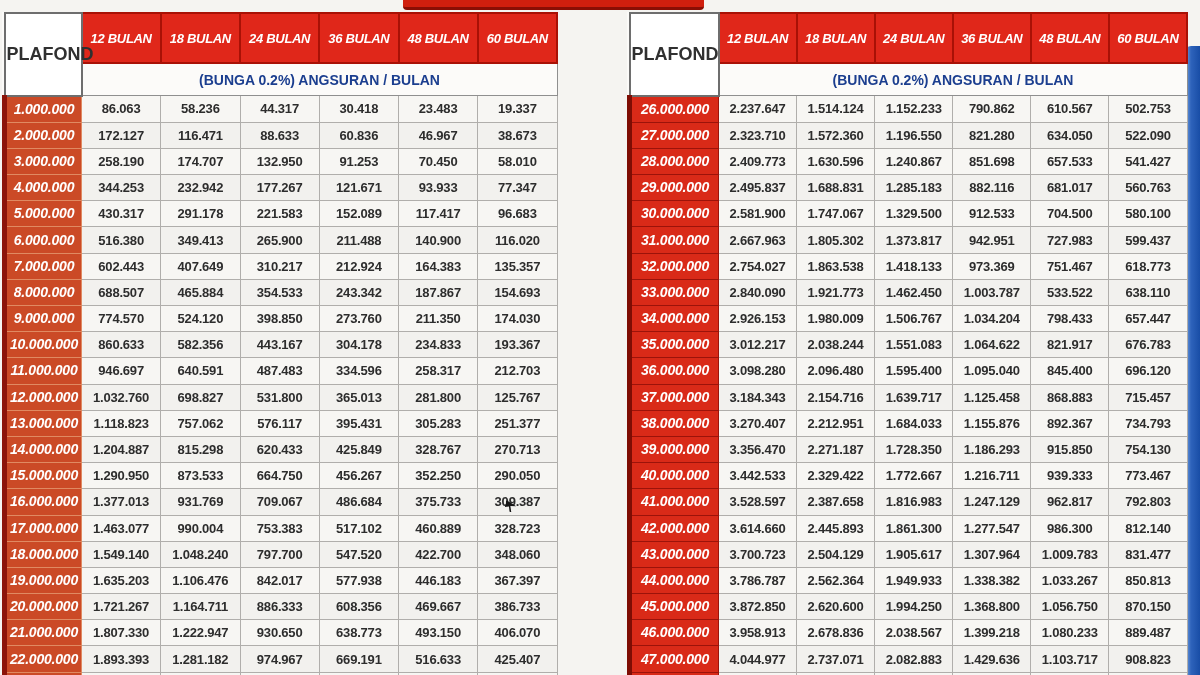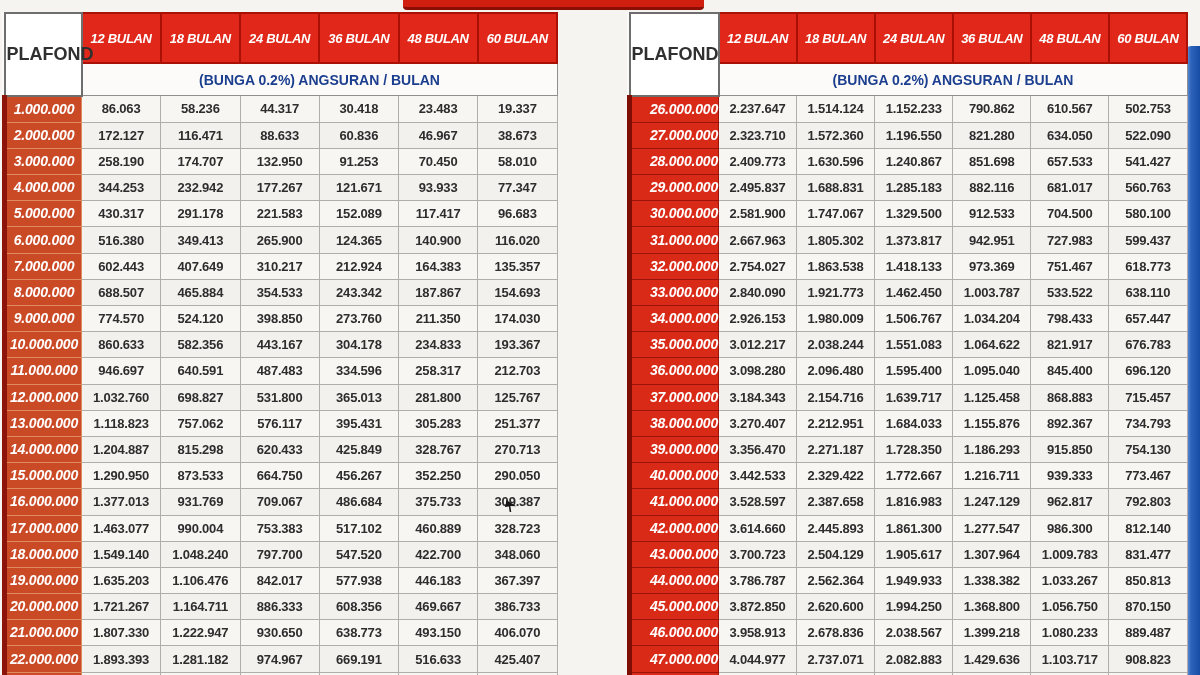--- a/index.html
+++ b/index.html
@@ -48,21 +48,21 @@
     background:#f7f6f3;border:1px solid var(--grid_line,#b0aeab);
     color:var(--value_text,#2d2d2d);font-weight:bold;font-size:13px;text-align:center;
     letter-spacing:-0.2px;
   }
   tbody tr:nth-child(even) .val-c{background:#f2f1ee;}
   .plafond-c{
     color:#ffffff;font-weight:bold;font-style:italic;font-size:14px;text-align:center;
     border:1px solid;letter-spacing:-0.2px;
   }
   .t0 .plafond-c{background:var(--plafond_left,#cb4a26);border-color:#e08a62;border-left:5px solid #8c140a;}
-  .t1 .plafond-c{background:var(--plafond_right,#d92a18);border-color:#9c130a;border-left:5px solid #7e0d04;text-align:right;}
+  .t1 .plafond-c{background:var(--plafond_right,#d92a18);border-color:#9c130a;border-left:5px solid #7e0d04;}
   
   .cursor-icon{
     position:absolute;left:505px;top:501px;width:11px;height:11px;background:#161616;
     clip-path:polygon(0 0,100% 38%,48% 46%,68% 100%,52% 100%,36% 52%,0 66%);
     transform:rotate(12deg);
   }
 </style>
 </head>
 <body>
 
@@ -131,21 +131,21 @@
             <td class="val-c">221.583</td>
             <td class="val-c">152.089</td>
             <td class="val-c">117.417</td>
             <td class="val-c">96.683</td>
           </tr>
           <tr>
             <td class="plafond-c">6.000.000</td>
             <td class="val-c">516.380</td>
             <td class="val-c">349.413</td>
             <td class="val-c">265.900</td>
-            <td class="val-c">124.365</td>
+            <td class="val-c">211.488</td>
             <td class="val-c">140.900</td>
             <td class="val-c">116.020</td>
           </tr>
           <tr>
             <td class="plafond-c">7.000.000</td>
             <td class="val-c">602.443</td>
             <td class="val-c">407.649</td>
             <td class="val-c">310.217</td>
             <td class="val-c">212.924</td>
             <td class="val-c">164.383</td>

